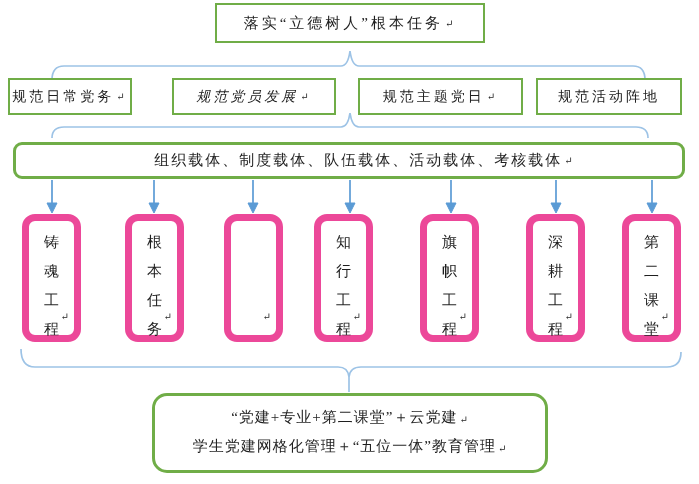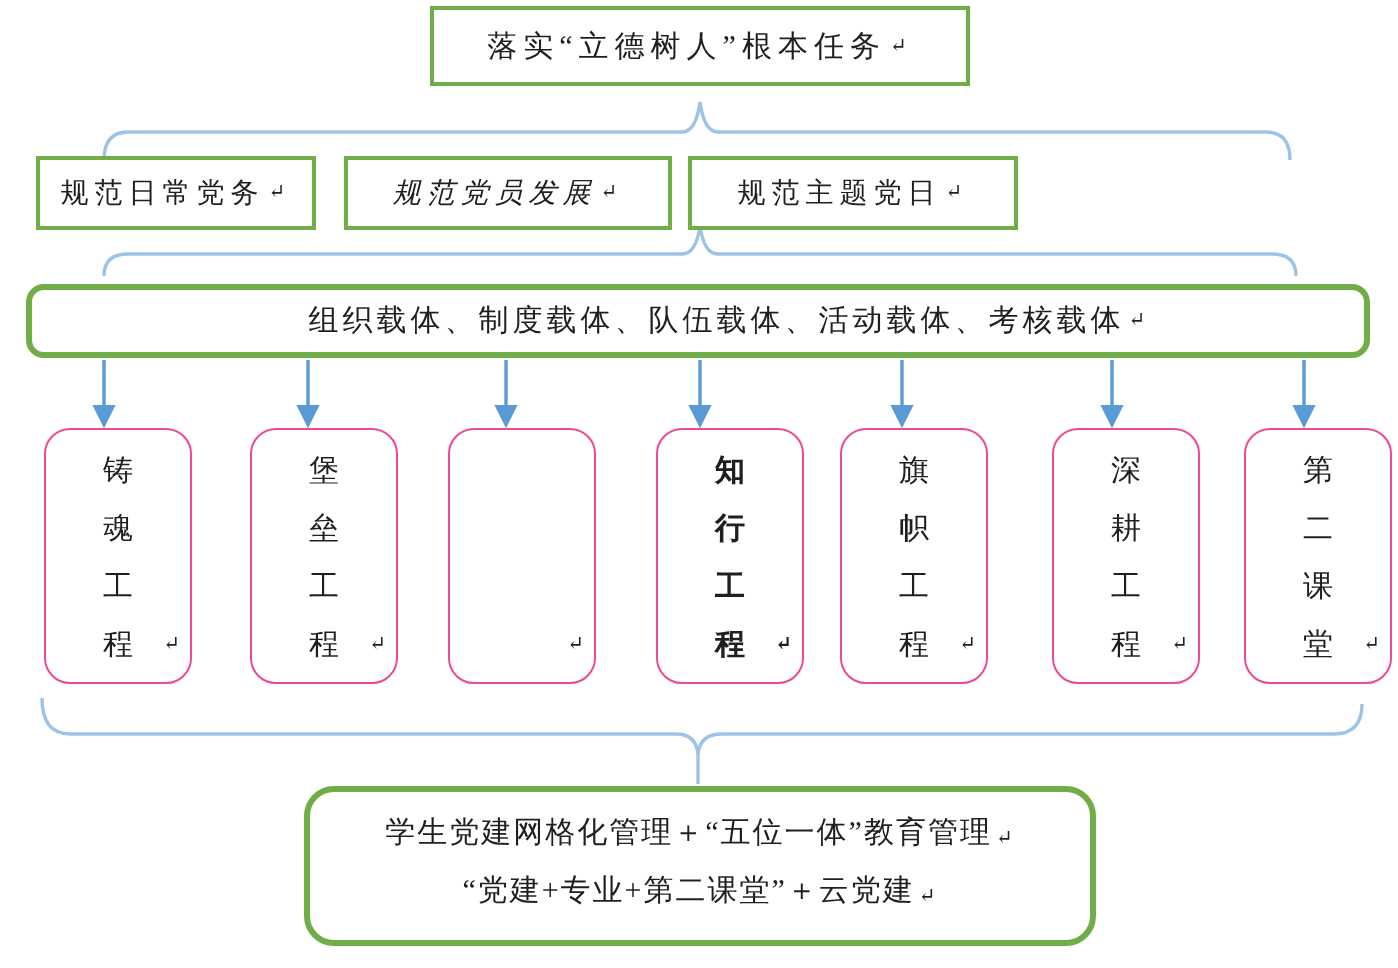--- a/index.html
+++ b/index.html
@@ -15,31 +15,31 @@
   .box{
     position:absolute;
     background:#ffffff;
     border:2.5px solid #70ad47;
     display:flex;align-items:center;justify-content:center;
     box-sizing:border-box;
     text-align:center;
   }
   .top-box{left:215px;top:3px;width:270px;height:40px;font-size:15px;letter-spacing:3px;align-items:center;}
   .r2{top:78px;height:37px;font-size:14px;letter-spacing:3px;}
-  .r2a{left:18px;width:140px;}
+  .r2a{left:8px;width:124px;}
   .r2b{left:172px;width:164px;font-style:italic;}
-  .r2c{left:344px;width:165px;}
+  .r2c{left:358px;width:165px;}
   .r2d{left:536px;width:146px;}
   .wide{left:13px;top:142px;width:672px;height:37px;border-width:3px;border-radius:9px;font-size:15px;letter-spacing:2px;padding-left:31px;}
   .vbox{
-    position:absolute;top:214px;width:74px;height:128px;
-    border:1px solid #ec4899;border-radius:13px;
+    position:absolute;top:214px;width:59px;height:128px;
+    border:7px solid #ec4899;border-radius:13px;
     background:#fff;box-sizing:border-box;
   }
-  .v1{left:22px;} .v2{left:125px;} .v3{left:224px;} .v4{left:328px;font-weight:bold;}
+  .v1{left:22px;} .v2{left:125px;} .v3{left:224px;} .v4{left:314px;}
   .v5{left:420px;} .v6{left:526px;} .v7{left:622px;}
   .vtext{
     width:17px;margin:7px auto 0 auto;
     font-size:15px;line-height:29px;
     word-break:break-all;text-align:center;
   }
   .vbox .rm{position:absolute;right:5px;bottom:13px;}
   .bottom-box{
     left:152px;top:393px;width:396px;height:80px;
     border-width:3px;border-radius:15px;
@@ -94,32 +94,35 @@
       <span class="rm">↵</span>
   </div>
   <div class="box r2 r2b">
     <span>规范党员发展</span>
       <span class="rm">↵</span>
   </div>
   <div class="box r2 r2c">
     <span>规范主题党日</span>
       <span class="rm">↵</span>
   </div>
+  <div class="box r2 r2d">
+    <span>规范活动阵地</span>
+  </div>
 
   <div class="box wide">
     <span>组织载体、制度载体、队伍载体、活动载体、考核载体</span>
       <span class="rm">↵</span>
   </div>
 
   <div class="vbox v1">
     <div class="vtext">铸魂工程</div>
     <span class="rm">↵</span>
   </div>
   <div class="vbox v2">
-    <div class="vtext">堡垒工程</div>
+    <div class="vtext">根本任务</div>
     <span class="rm">↵</span>
   </div>
   <div class="vbox v3">
     <span class="rm">↵</span>
   </div>
   <div class="vbox v4">
     <div class="vtext">知行工程</div>
     <span class="rm">↵</span>
   </div>
   <div class="vbox v5">
@@ -130,20 +133,20 @@
     <div class="vtext">深耕工程</div>
     <span class="rm">↵</span>
   </div>
   <div class="vbox v7">
     <div class="vtext">第二课堂</div>
     <span class="rm">↵</span>
   </div>
 
   <div class="box bottom-box">
     <div>
-      <span>学生党建网格化管理＋“五位一体”教育管理</span><span class="rm">↵</span>
+      <span>“党建+专业+第二课堂”＋云党建</span><span class="rm">↵</span>
     </div>
     <div>
-      <span>“党建+专业+第二课堂”＋云党建</span><span class="rm">↵</span>
+      <span>学生党建网格化管理＋“五位一体”教育管理</span><span class="rm">↵</span>
     </div>
   </div>
 
 </div>
 
 </body></html>

